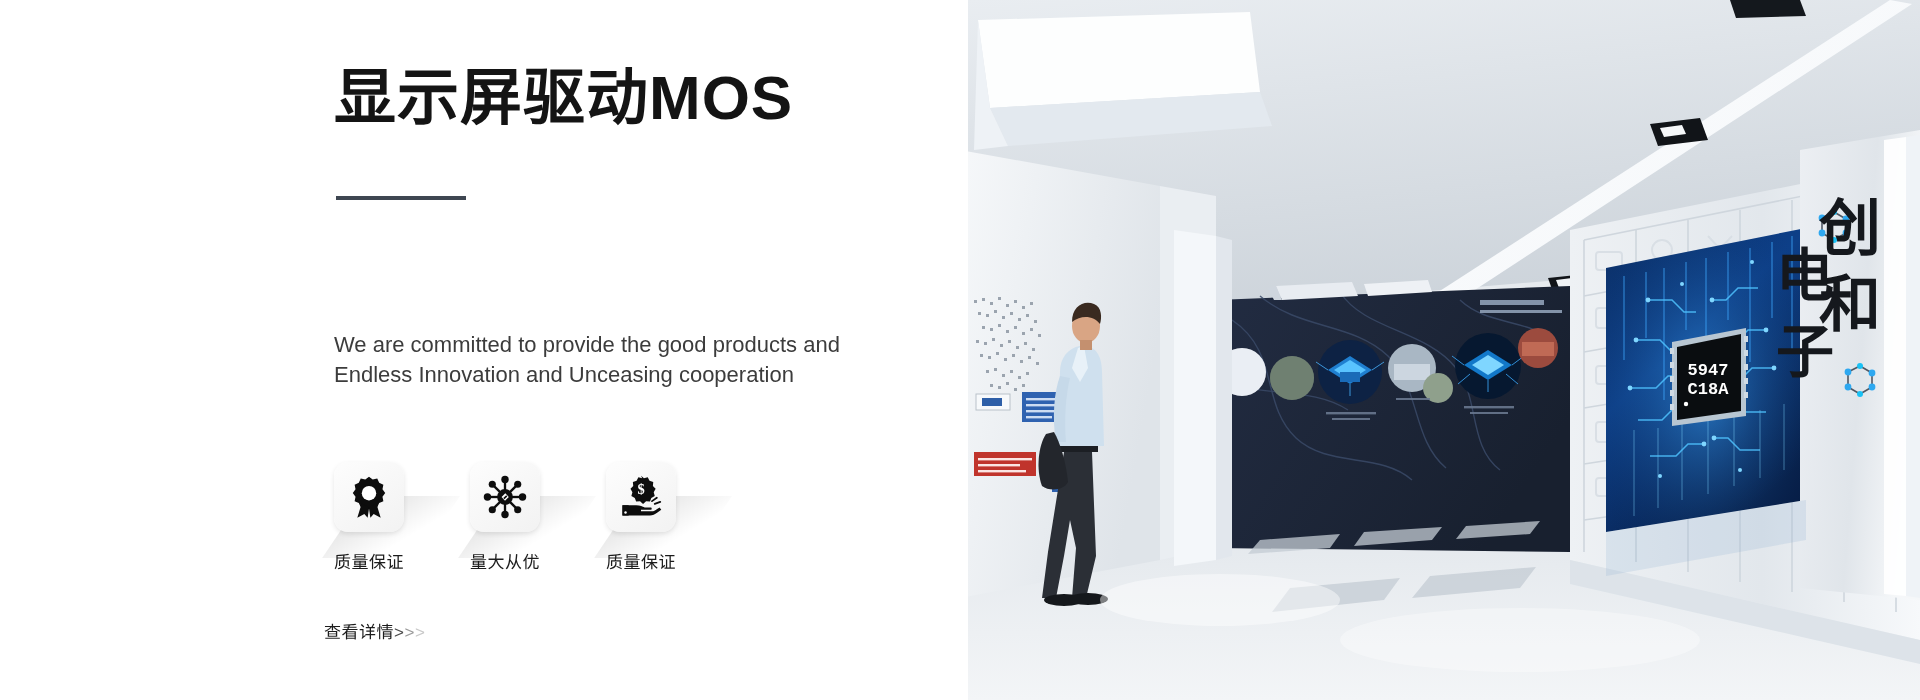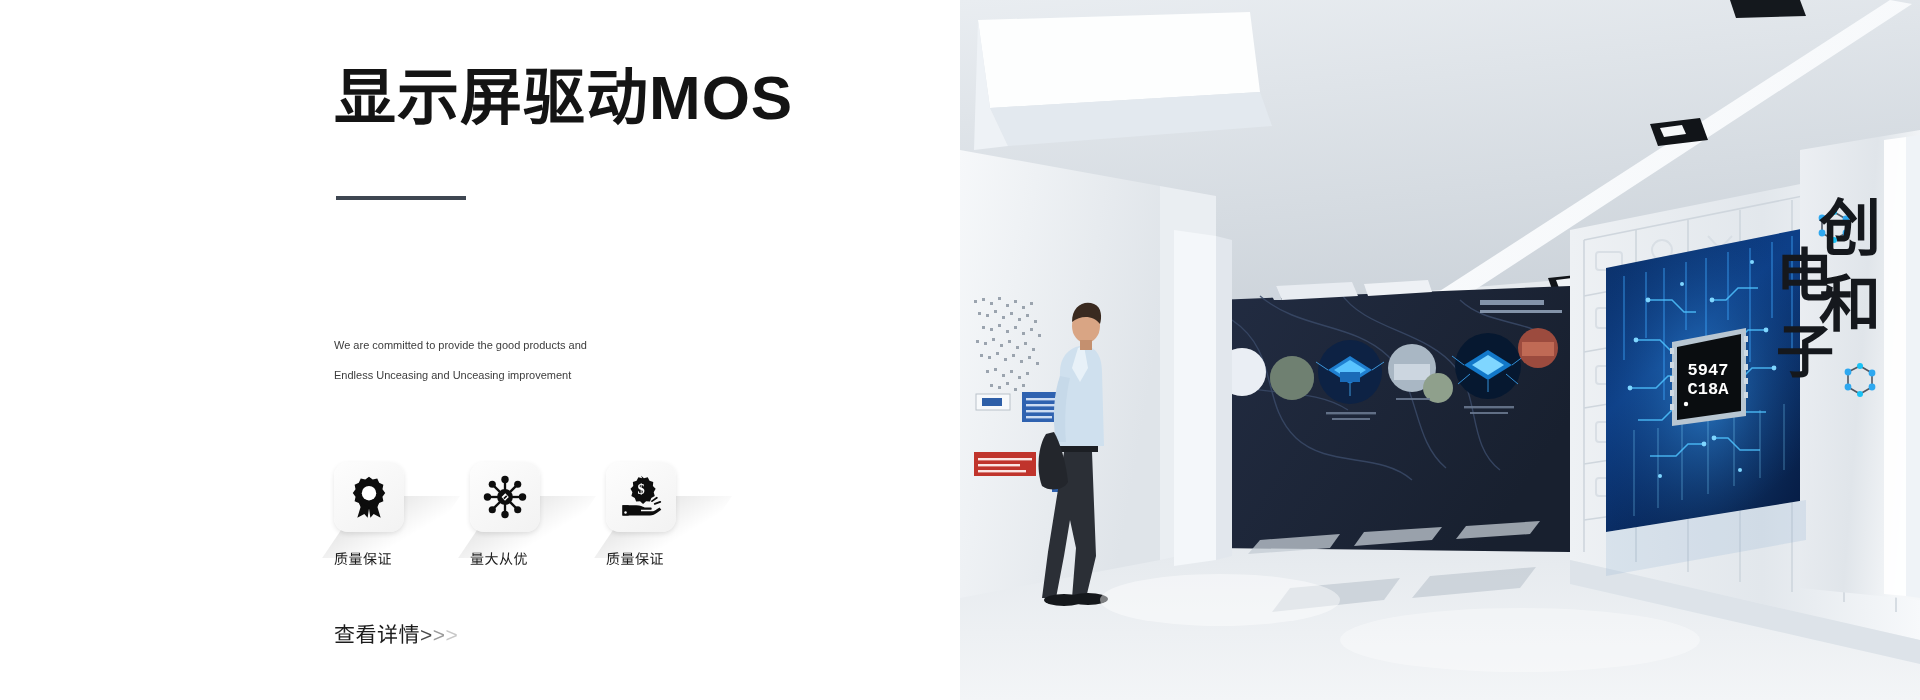--- a/index.html
+++ b/index.html
@@ -24,20 +24,21 @@
   }
 
   
   .left-panel {
     position: absolute;
     left: 0; top: 0;
     width: 960px;
     height: 700px;
     background: #ffffff;
     z-index: 5;
+    padding-left: 8px;
   }
 
   .headline {
     position: absolute;
     left: 334px;
     top: 62px;
     margin: 0;
     font-size: 62px;
     line-height: 1.15;
     font-weight: 700;
@@ -66,21 +67,21 @@
     letter-spacing: 1.5px;
     white-space: nowrap;
   }
 
   .paragraph {
     position: absolute;
     left: 334px;
     top: 330px;
     width: 560px;
     margin: 0;
-    font-size: 11px;
+    font-size: 22px;
     line-height: 30px;
     color: #3c3c3c;
     font-weight: 400;
   }
   .paragraph .p-line { display: block; white-space: nowrap; }
 
   
   .features {
     position: absolute;
     left: 334px;
@@ -114,32 +115,32 @@
     height: 62px;
     background: linear-gradient(135deg, rgba(0,0,0,0.13) 0%, rgba(0,0,0,0.0) 72%);
     transform: skewX(-34deg);
     transform-origin: top left;
     z-index: -1;
     pointer-events: none;
   }
   .feature-tile svg { display: block; }
   .feature-label {
     margin-top: 16px;
-    font-size: 14px;
+    font-size: 17px;
     color: #1c1c1c;
     letter-spacing: 0.5px;
     white-space: nowrap;
   }
 
   
   .more-link {
     position: absolute;
-    left: 334px;
+    left: 324px;
     top: 618px;
-    font-size: 21px;
+    font-size: 17px;
     color: #1c1c1c;
     text-decoration: none;
     letter-spacing: 0.5px;
     white-space: nowrap;
   }
   .more-link .chev1 { color: #4a4a4a; }
   .more-link .chev2 { color: #9a9a9a; }
   .more-link .chev3 { color: #c8c8c8; }
 
   
@@ -160,21 +161,21 @@
 
   <div class="left-panel">
 
     <h1 class="headline">显示屏驱动MOS</h1>
 
     <div class="divider"></div>
 
 
     <p class="paragraph">
       <span class="p-line">We are committed to provide the good products and</span>
-      <span class="p-line">Endless Unceasing and Unceasing improvement</span>
+      <span class="p-line">Endless Innovation and Unceasing cooperation</span>
     </p>
 
     <div class="features">
 
       <div class="feature">
         <div class="feature-tile">
           <svg width="44" height="44" viewBox="0 0 64 64" aria-hidden="true">
             <path fill="#0d0d0d" d="M32 2.5 l5.4 4.0 6.6 -1.3 2.8 6.1 6.1 2.8 -1.3 6.6 4.0 5.4 -4.0 5.4 1.3 6.6 -6.1 2.8 -2.8 6.1 -6.6 -1.3 -5.4 4.0 -5.4 -4.0 -6.6 1.3 -2.8 -6.1 -6.1 -2.8 1.3 -6.6 -4.0 -5.4 4.0 -5.4 -1.3 -6.6 6.1 -2.8 2.8 -6.1 6.6 1.3 Z"></path>
             <circle cx="32" cy="26.5" r="10.5" fill="#ffffff"></circle>
             <path fill="#0d0d0d" d="M21.5 41 L15 62 l10.2 -5.2 L30 62 l2.2 -14.5 Z"></path>

